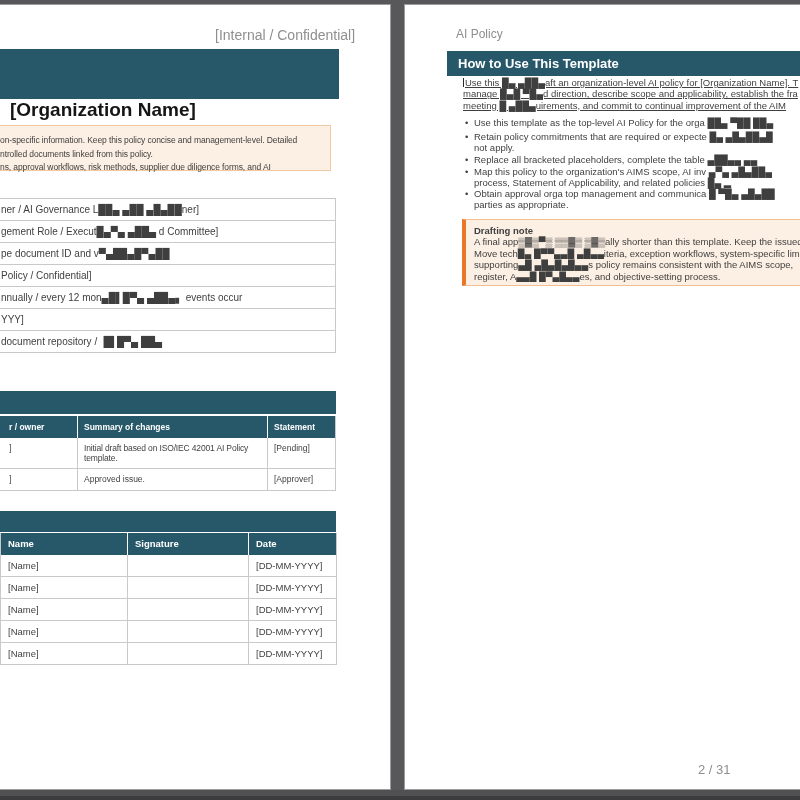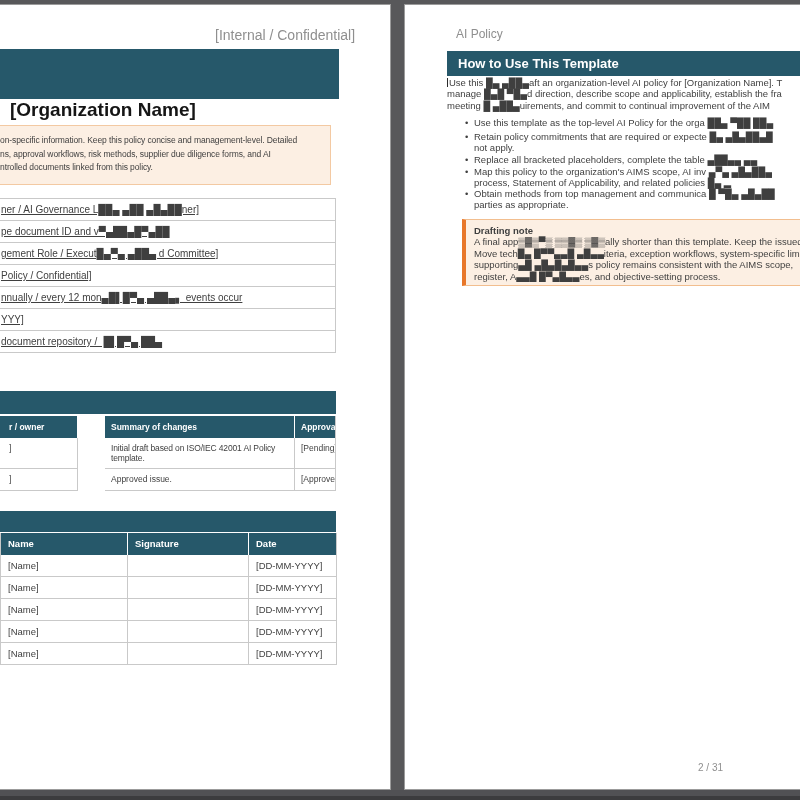--- a/index.html
+++ b/index.html
@@ -13,101 +13,101 @@
   .page{position:absolute;top:4px;height:786px;background:var(--page_bg);
     border:1px solid #9B9B9B;box-sizing:border-box;}
   .page-left{left:-2px;width:393px;}
   .page-right{left:404px;width:400px;}
   .nowrap{white-space:nowrap;overflow:hidden;}
 
   
   .lp-header{position:absolute;left:216px;top:22px;font-size:14px;color:var(--muted_text);white-space:nowrap;}
   .lp-banner{position:absolute;left:0;top:44px;width:340px;height:50px;background:var(--teal);}
   .lp-org{position:absolute;left:11px;top:94px;margin:0;font-size:19px;font-weight:bold;color:#151515;white-space:nowrap;}
-  .lp-note{position:absolute;left:0;top:120px;width:332px;height:60px;box-sizing:border-box;
+  .lp-note{position:absolute;left:0;top:120px;width:332px;height:46px;box-sizing:border-box;
     background:var(--callout_bg);border:1px solid var(--callout_border);border-left:none;
     padding:8px 0 0 1px;font-size:8.5px;line-height:13.5px;letter-spacing:-0.1px;}
   .lp-fields{position:absolute;left:0;top:193px;width:337px;box-sizing:border-box;
     border-top:1px solid var(--table_border);border-right:1px solid var(--table_border);}
   .frow{height:21px;line-height:21px;border-bottom:1px solid var(--table_border);
-    font-size:10px;padding-left:2px;white-space:nowrap;overflow:hidden;text-decoration:underline;}
+    font-size:10px;padding-left:2px;white-space:nowrap;overflow:hidden;}
   .lp-secbar{position:absolute;left:0;width:337px;background:var(--teal);}
   .vh-bar{top:386px;height:23px;}
   .sig-bar{top:506px;height:21px;}
   .doc-table{position:absolute;font-size:8.5px;}
   .trow{display:flex;align-items:flex-end;}
   .cell{box-sizing:border-box;overflow:hidden;white-space:nowrap;}
   .th .cell{background:var(--teal);color:#fff;font-weight:bold;height:22px;line-height:22px;border-right:1px solid #fff;}
   .th .cell:last-child{border-right:1px solid var(--table_border);}
   .tb .cell{border-right:1px solid var(--table_border);border-bottom:1px solid var(--table_border);background:#fff;}
   .vh-table{left:0;top:411px;width:337px;}
   .vh-c1{width:79px;padding-left:10px;}
-  .vh-c2{width:190px;padding-left:6px;margin-left:27px;}
+  .vh-c2{width:190px;padding-left:6px;}
   .vh-c3{flex:1;padding-left:6px;}
   .vh-r1 .cell{height:31px;padding-top:5px;line-height:10px;}
   .vh-r2 .cell{height:22px;line-height:21px;}
   .vh-c2 .sline{letter-spacing:-0.15px;}
   .sig-table{left:1px;top:528px;width:336px;border-left:1px solid var(--table_border);font-size:9.5px;}
   .sg-c1{width:127px;padding-left:7px;}
   .sg-c2{width:121px;padding-left:7px;}
   .sg-c3{flex:1;padding-left:7px;}
   .sig-table .tb .cell{height:22px;line-height:21px;}
 
   
   .rp-header{position:absolute;left:51px;top:22px;font-size:12px;color:var(--muted_text);white-space:nowrap;}
   .rp-banner{position:absolute;left:42px;top:46px;right:-2px;height:25px;background:var(--teal);
     color:#fff;font-size:13px;font-weight:bold;line-height:25px;padding-left:11px;white-space:nowrap;}
-  .rp-intro{position:absolute;left:42px;top:72px;font-size:9.5px;line-height:11.3px;}
+  .rp-intro{position:absolute;left:58px;top:72px;font-size:9.5px;line-height:11.3px;text-decoration:underline;}
   .rp-intro .iline{white-space:nowrap;}
   .caret{display:inline-block;width:1px;height:9px;background:#2a2a2a;margin-right:1px;vertical-align:-1px;}
   .bullet{position:absolute;left:42px;display:flex;font-size:9.5px;line-height:10.8px;}
   .bmark{width:27px;padding-left:18px;box-sizing:border-box;flex:none;}
   .b1{top:113px;} .b2{top:127px;} .b3{top:150px;} .b4{top:162px;} .b5{top:184px;}
   .bline{white-space:nowrap;}
   .rp-note{position:absolute;left:57px;top:214px;right:-2px;height:67px;box-sizing:border-box;
     background:var(--callout_bg);border:1px solid #F2BE8F;border-left:4px solid var(--accent_orange);
     padding:5px 0 0 8px;font-size:9.5px;line-height:11.4px;}
   .rp-note-title{font-weight:bold;white-space:nowrap;}
-  .rp-pagenum{position:absolute;left:293px;top:757px;font-size:10px;color:var(--muted_text);white-space:nowrap;}
+  .rp-pagenum{position:absolute;left:293px;top:757px;font-size:13px;color:var(--muted_text);white-space:nowrap;}
 
   .bottom-bar{position:absolute;left:0;top:790px;width:800px;height:10px;
     background:linear-gradient(to bottom,#515154 0%,#515154 62%,#3C3C3E 62%,#3C3C3E 100%);}
 </style>
 </head>
 <body>
 
 <div>
 
   <div class="page page-left">
     <div class="lp-header">[Internal / Confidential]</div>
     <div class="lp-banner"></div>
     <div class="lp-org">[Organization Name]</div>
 
     <div class="lp-note">
       <div class="nowrap">on-specific information. Keep this policy concise and management-level. Detailed</div>
+      <div class="nowrap">ntrolled documents linked from this policy.</div>
       <div class="nowrap">ns, approval workflows, risk methods, supplier due diligence forms, and AI</div>
-      <div class="nowrap">ntrolled documents linked from this policy.</div>
     </div>
 
     <div class="lp-fields">
       <div class="frow">ner / AI Governance L██▄ ▄██ ▄█▄██ner]</div>
+      <div class="frow">gement Role / Execut█▄▀▄ ▄██▄    d Committee]</div>
       <div class="frow">pe document ID and v▀▄██▄█▀▄██</div>
-      <div class="frow">gement Role / Execut█▄▀▄ ▄██▄    d Committee]</div>
       <div class="frow">Policy / Confidential]</div>
       <div class="frow">nnually / every 12 mon▄█▌█▀▄ ▄██▄▖ events occur</div>
       <div class="frow">YYY]</div>
       <div class="frow">document repository /   ▐█ █▀▄ ██▄</div>
     </div>
 
     <div class="lp-secbar vh-bar"></div>
     <div class="doc-table vh-table">
       <div class="trow th">
         <div class="cell vh-c1">r / owner</div>
         <div class="cell vh-c2">Summary of changes</div>
-        <div class="cell vh-c3">Approval</div>
+        <div class="cell vh-c3">Statement</div>
       </div>
       <div class="trow tb vh-r1">
         <div class="cell vh-c1">]</div>
         <div class="cell vh-c2">
           <div class="sline nowrap">Initial draft based on ISO/IEC 42001 AI Policy</div>
           <div class="sline nowrap">template.</div>
         </div>
         <div class="cell vh-c3">[Pending]</div>
       </div>
       <div class="trow tb vh-r2">
@@ -186,21 +186,21 @@
     <div class="bullet b4">
       <div class="bmark">•</div>
       <div>
         <div class="bline">Map this policy to the organization's AIMS scope, AI inv ▄▀▄ ▄█▄██▄</div>
         <div class="bline">process, Statement of Applicability, and related policies █▄ ▂</div>
       </div>
     </div>
     <div class="bullet b5">
       <div class="bmark">•</div>
       <div>
-        <div class="bline">Obtain methods from top management and communica █ ▀█▄  ▄█▄██</div>
+        <div class="bline">Obtain approval orga top management and communica █ ▀█▄  ▄█▄██</div>
         <div class="bline">parties as appropriate.</div>
       </div>
     </div>
 
     <div class="rp-note">
       <div class="rp-note-title">Drafting note</div>
       <div class="nowrap">A final app▒▓▒▀▒ ▒▒▓▒ ▒▓▒ally shorter than this template. Keep the issued po</div>
       <div class="nowrap">Move tech█▄ █▀▀▄▄█ ▄█▄▄iteria, exception workflows, system-specific limits</div>
       <div class="nowrap">supporting▄█  ▄█▄█▄█▄▄s policy remains consistent with the AIMS scope,</div>
       <div class="nowrap">register, A▄▄█  █▀▄█▄▄es, and objective-setting process.</div>

